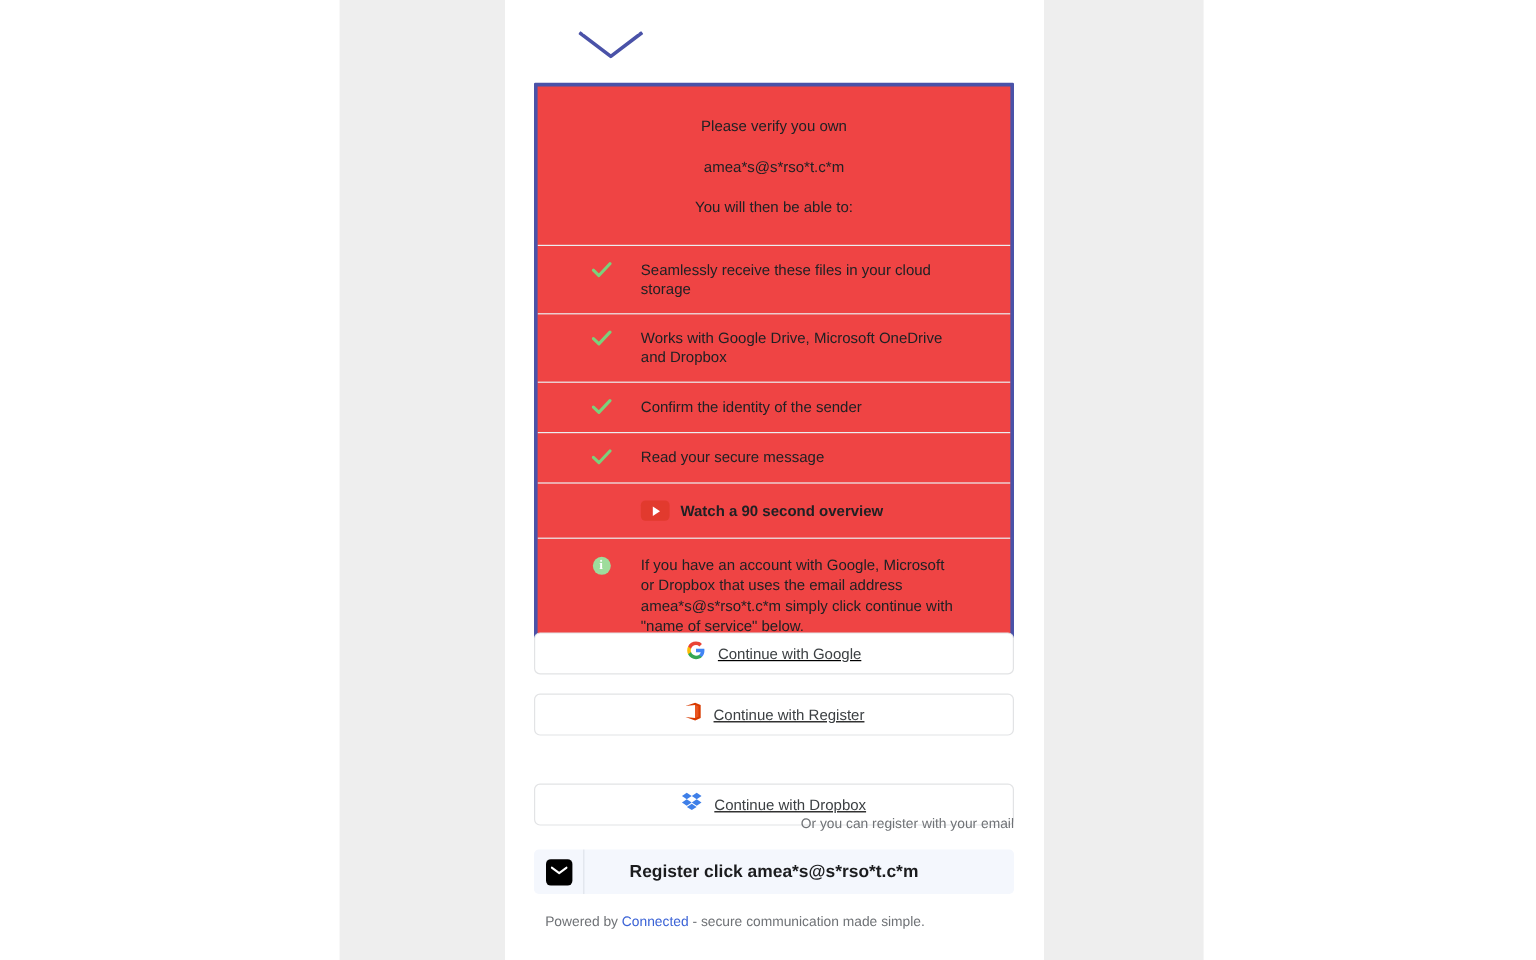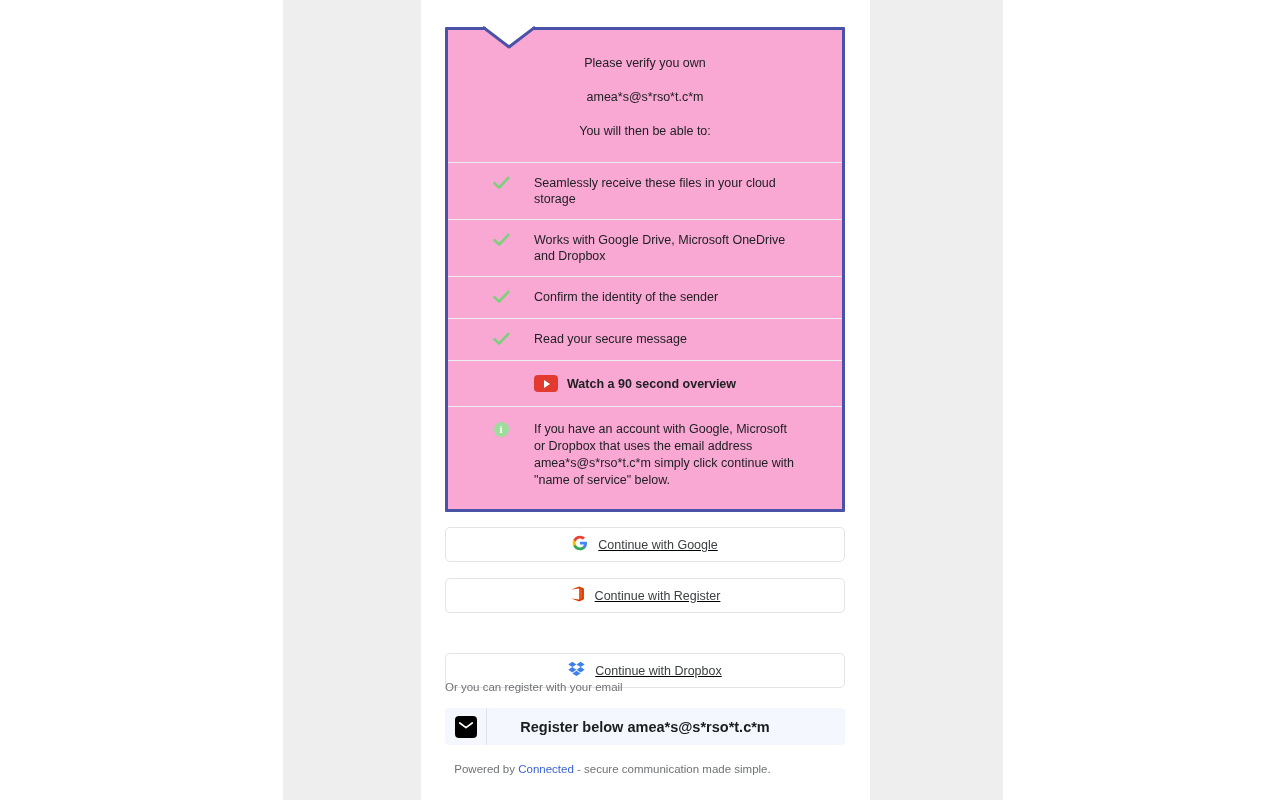--- a/index.html
+++ b/index.html
@@ -39,24 +39,25 @@
 
   
   #bubble-wrap {
     position: absolute;
     left: 445px;
     top: 27px;
     width: 400px;
   }
   #bubble {
     position: relative;
-    background: #f9a8d4;
+    background: #ef4444;
     border: 3px solid #4a52a8;
     border-radius: 1px;
     overflow: hidden;
+    margin-top: 42px;
   }
   .bubble-head {
     padding: 16px 20px 14px 20px;
     text-align: center;
   }
   .bubble-head p {
     font-size: 12.5px;
     color: #202124;
     line-height: 34px;
   }
@@ -163,21 +164,21 @@
   #btn-dropbox   { top: 653px; }
 
   .pic { display: block; flex: 0 0 auto; }
 
   
   #register-hint {
     position: absolute;
     left: 445px;
     top: 681px;
     width: 400px;
-    text-align: left;
+    text-align: right;
     font-size: 11.5px;
     color: #6f7276;
   }
   #btn-register {
     position: absolute;
     left: 445px;
     top: 708px;
     width: 400px;
     height: 37px;
     background: #f4f7fd;
@@ -357,20 +358,20 @@
 
   <div id="btn-register">
     <span class="env-wrap">
       <span class="env-icon">
         <svg width="14" height="11" viewBox="0 0 14 11">
           <rect x="0" y="0" width="14" height="11" rx="1.5" fill="#000000"></rect>
           <path d="M0.8 2 L7 6.6 L13.2 2" fill="none" stroke="#ffffff" stroke-width="1.7" stroke-linejoin="round" stroke-linecap="round"></path>
         </svg>
       </span>
     </span>
-    <span id="register-label">Register below amea*s@s*rso*t.c*m</span>
+    <span id="register-label">Register click amea*s@s*rso*t.c*m</span>
   </div>
 
   <div id="footer">
     <span>Powered by </span><a href="#">Connected</a><span> - secure communication made simple.</span>
   </div>
 
 </div>
 
 </body></html>

